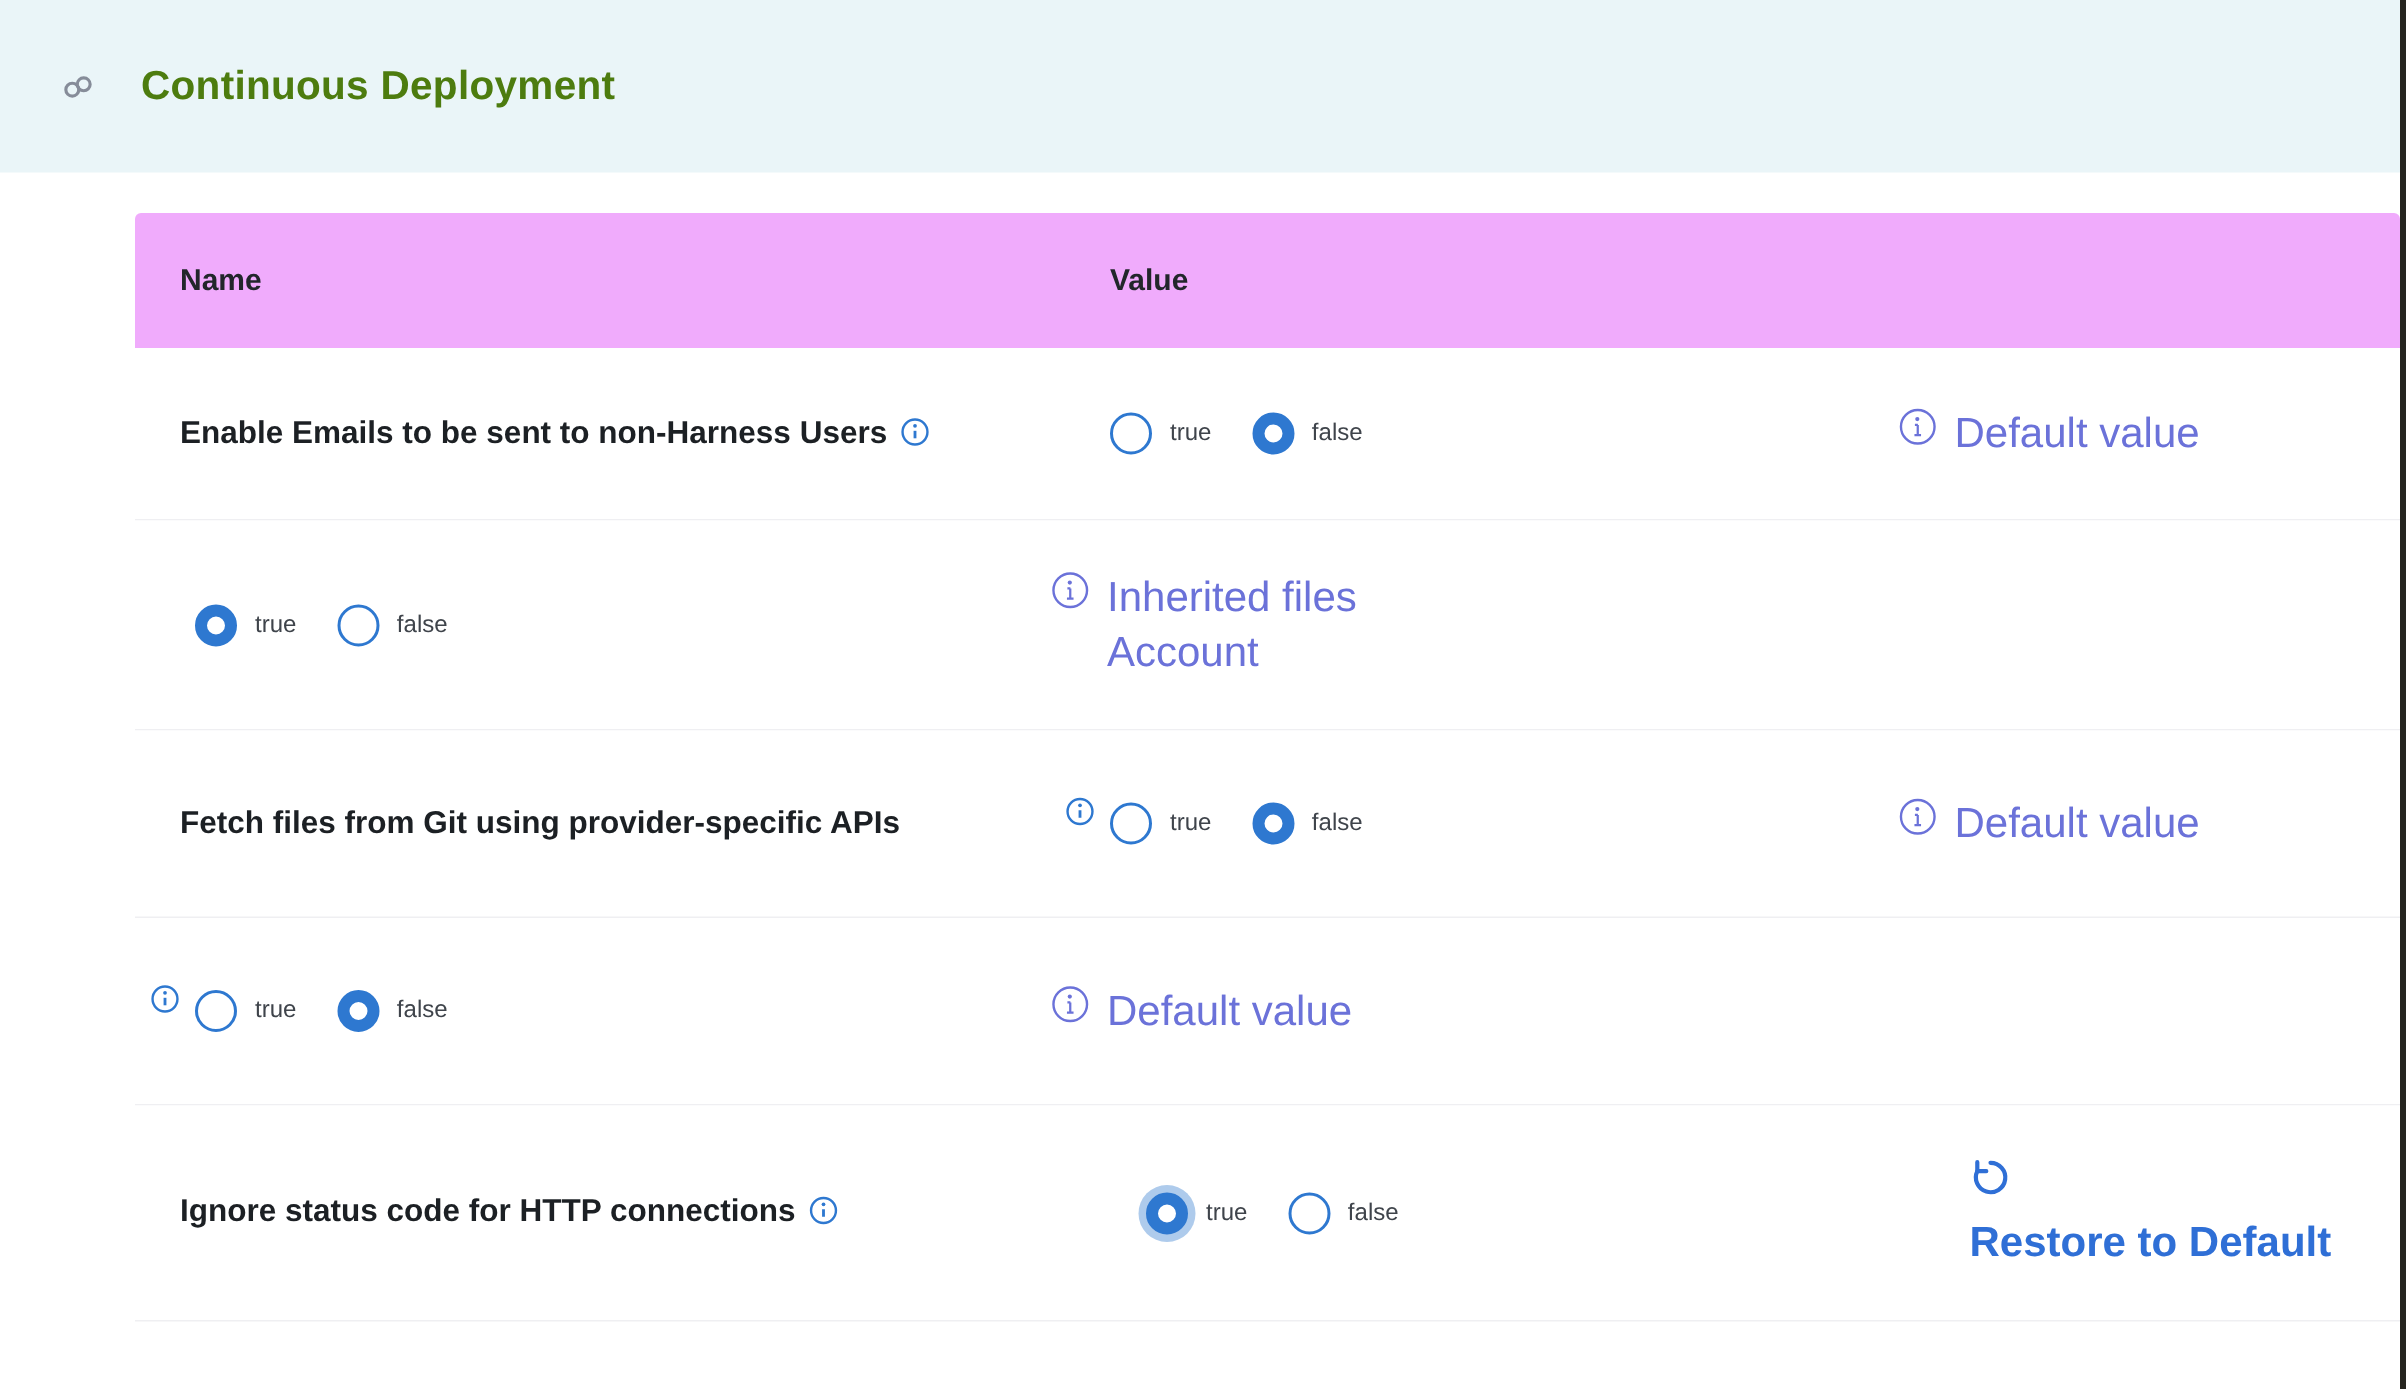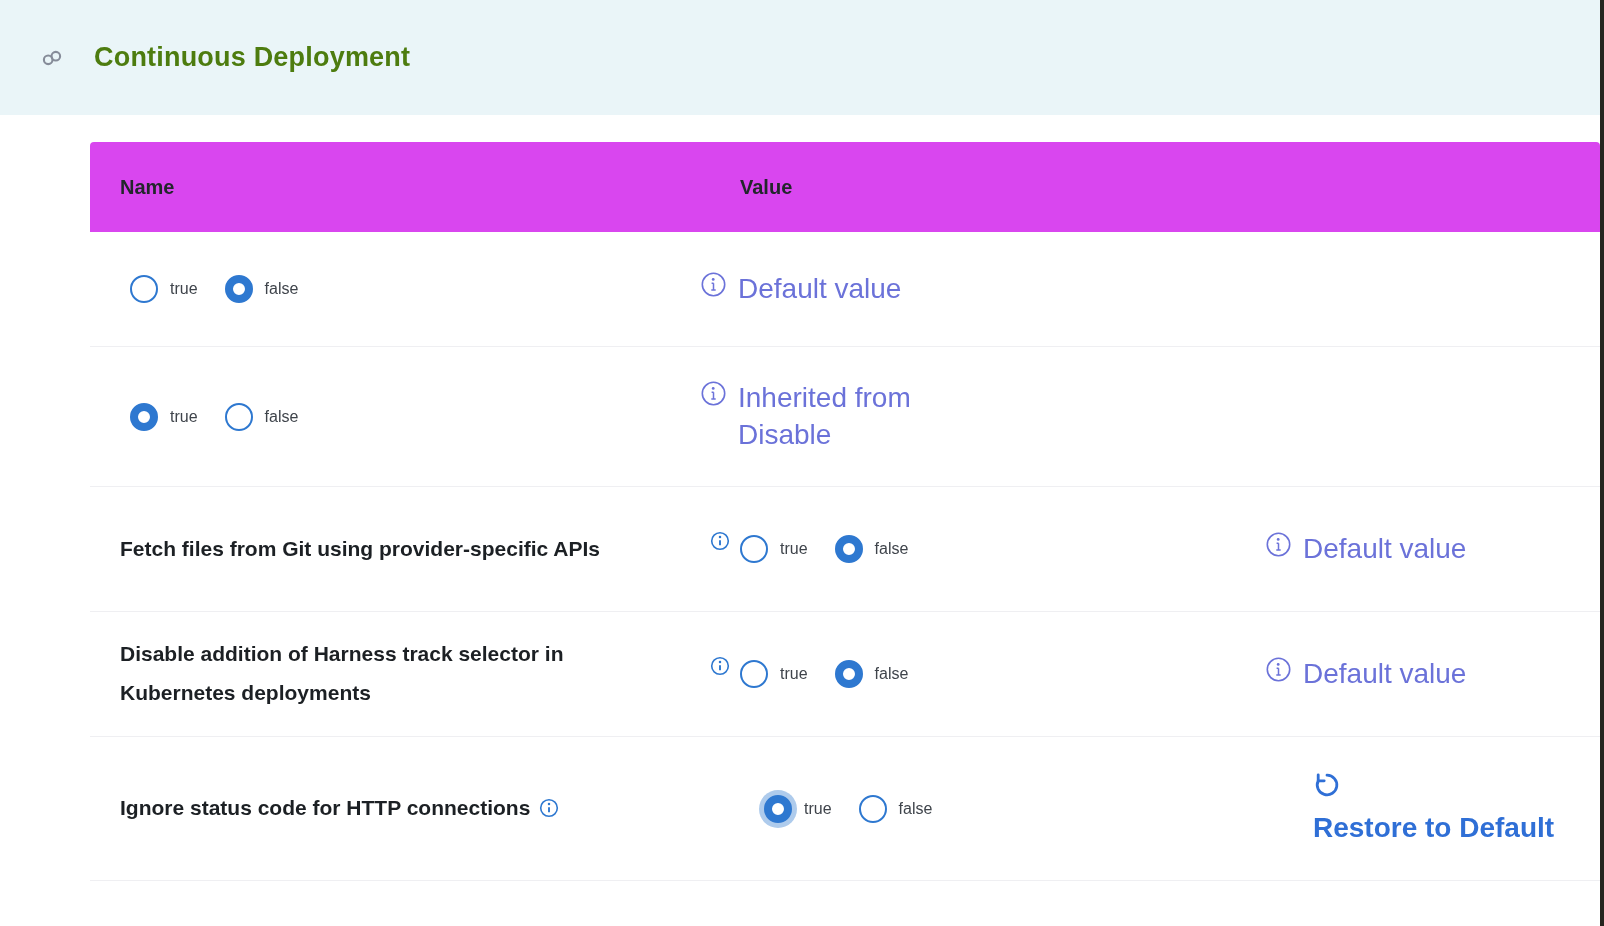--- a/index.html
+++ b/index.html
@@ -32,21 +32,21 @@
   
   .settings-table {
     margin: 27px 0 0 90px;
     width: 1510px;
   }
   .table-header {
     display: grid;
     grid-template-columns: 610px 565px 1fr;
     align-items: center;
     height: 90px;
-    background: #d946ef;
+    background: #f0abfc;
     border-radius: 4px 4px 0 0;
   }
   .th {
     font-size: 20px;
     font-weight: 600;
     color: #22262B;
   }
   .th-name { padding-left: 30px; }
   .th-value { padding-left: 40px; }
 
@@ -130,20 +130,31 @@
 </div>
 
 <div class="settings-table">
   <div class="table-header">
     <div class="th th-name">Name</div>
     <div class="th th-value">Value</div>
     <div class="th"></div>
   </div>
   <div class="rows">
       <div class="settings-row">
+    <div class="name-cell">
+      <div class="name-wrap">
+        <span class="row-label">Enable Emails to be sent to non-Harness Users</span><span class="info-icon label-info">
+          <svg width="20" height="20" viewBox="0 0 20 20" fill="none" stroke="currentColor">
+            <circle cx="10" cy="10" r="8.3" stroke-width="1.6"></circle>
+            <line x1="10" y1="9.2" x2="10" y2="14.2" stroke-width="1.9"></line>
+            <circle cx="10" cy="5.9" r="1.25" fill="currentColor" stroke="none"></circle>
+          </svg>
+        </span>
+      </div>
+    </div>
     <div class="value-cell">
 
       <div class="radio-group">
         <label class="radio-option">
           <span class="radio"></span>
           <span class="radio-label">true</span>
         </label>
         <label class="radio-option">
           <span class="radio selected"></span>
           <span class="radio-label">false</span>
@@ -178,21 +189,21 @@
     </div>
     <div class="status-cell inherited">
       <span class="status-icon info">
         <svg width="27" height="27" viewBox="0 0 27 27" fill="none" stroke="currentColor">
           <circle cx="13.5" cy="13.5" r="11.2" stroke-width="1.6"></circle>
           <path d="M11.6 12.3 h2 M13.5 12.3 v6.6 M11.3 19 h4.4" stroke-width="1.5"></path>
           <circle cx="13.2" cy="8.4" r="1.4" fill="currentColor" stroke="none"></circle>
         </svg>
       </span>
 
-      <span class="status-text">Inherited from Disable</span>
+      <span class="status-text">Inherited files Account</span>
     </div>
   </div>
       <div class="settings-row">
     <div class="name-cell">
       <div class="name-wrap">
         <span class="row-label">Fetch files from Git using provider-specific APIs</span>
       </div>
     </div>
     <div class="value-cell has-info">
       <span class="info-icon value-info">
@@ -219,25 +230,20 @@
           <circle cx="13.5" cy="13.5" r="11.2" stroke-width="1.6"></circle>
           <path d="M11.6 12.3 h2 M13.5 12.3 v6.6 M11.3 19 h4.4" stroke-width="1.5"></path>
           <circle cx="13.2" cy="8.4" r="1.4" fill="currentColor" stroke="none"></circle>
         </svg>
       </span>
 
       <span class="status-text">Default value</span>
     </div>
   </div>
       <div class="settings-row">
-    <div class="name-cell">
-      <div class="name-wrap">
-        <span class="row-label">Disable addition of Harness track selector in Kubernetes deployments</span>
-      </div>
-    </div>
     <div class="value-cell has-info">
       <span class="info-icon value-info">
         <svg width="20" height="20" viewBox="0 0 20 20" fill="none" stroke="currentColor">
           <circle cx="10" cy="10" r="8.3" stroke-width="1.6"></circle>
           <line x1="10" y1="9.2" x2="10" y2="14.2" stroke-width="1.9"></line>
           <circle cx="10" cy="5.9" r="1.25" fill="currentColor" stroke="none"></circle>
         </svg>
       </span>
       <div class="radio-group">
         <label class="radio-option">

